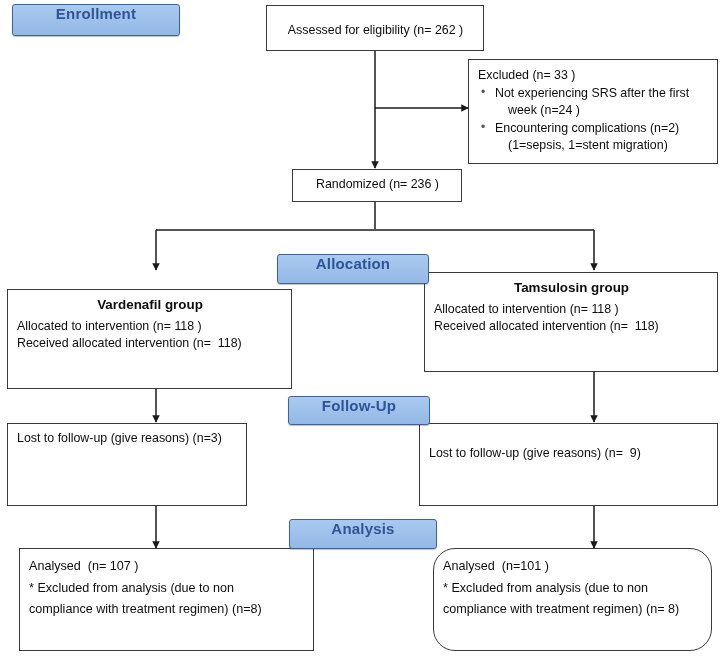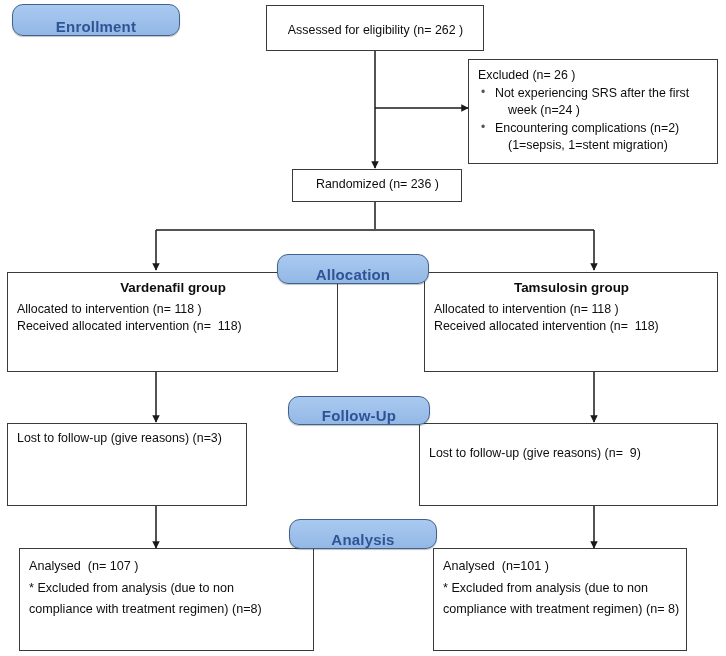--- a/index.html
+++ b/index.html
@@ -94,27 +94,27 @@
   .node.analysis .star {
     color: #111;
   }
 
   
   .badge {
     position: absolute;
     box-sizing: border-box;
     background: linear-gradient(180deg, #a9c9f0 0%, #9dc0ea 55%, #93b8e6 100%);
     border: 1.4px solid #41628c;
-    border-radius: 11px;
+    border-radius: 3px;
     color: #2f5496;
     font-weight: bold;
     font-size: 15px;
     letter-spacing: 0.2px;
     display: flex;
-    align-items: flex-end;
+    align-items: flex-start;
     justify-content: center;
     box-shadow: 0 1px 1px rgba(0,0,0,0.25);
     z-index: 5;
   }
 </style>
 </head>
 <body>
 
 <div id="diagram">
 
@@ -159,40 +159,40 @@
 
   <div class="badge" style="left:289px; top:519px; width:148px; height:30px;">
     <span>Analysis</span>
   </div>
 
   <div class="node centered" style="left:266px; top:5px; width:218px; height:46px;">
     <span class="ln">Assessed for eligibility (n= 262 )</span>
   </div>
 
   <div class="node" style="left:468px; top:59px; width:250px; height:105px; padding-top:7px;">
-    <span class="excl-head">Excluded (n= 26 )</span>
+    <span class="excl-head">Excluded (n= 33 )</span>
     <ul class="excl">
       <li>
         <span class="bullet">•</span>
         <span class="ln">Not experiencing SRS after the first</span>
         <span class="sub">week (n=24  )</span>
       </li>
       <li>
         <span class="bullet">•</span>
         <span class="ln">Encountering complications (n=2)</span>
         <span class="sub">(1=sepsis, 1=stent migration)</span>
       </li>
     </ul>
   </div>
 
   <div class="node centered" style="left:292px; top:169px; width:170px; height:33px; padding-top:6px;">
     <span class="ln">Randomized (n= 236 )</span>
   </div>
 
-  <div class="node" style="left:7px; top:272px; width:331px; height:100px;">
+  <div class="node" style="left:7px; top:289px; width:285px; height:100px;">
     <span class="title">Vardenafil group</span>
     <span class="ln">Allocated to intervention (n= 118 )</span>
     <span class="ln">Received allocated intervention (n=  118)</span>
   </div>
 
   <div class="node" style="left:424px; top:272px; width:294px; height:100px;">
     <span class="title">Tamsulosin group</span>
     <span class="ln">Allocated to intervention (n= 118 )</span>
     <span class="ln">Received allocated intervention (n=  118)</span>
   </div>
@@ -204,19 +204,19 @@
   <div class="node" style="left:419px; top:423px; width:299px; height:83px; padding-top:21px;">
     <span class="ln">Lost to follow-up (give reasons) (n=  9)</span>
   </div>
 
   <div class="node analysis" style="left:7px; top:548px; width:295px; height:103px;">
     <span class="ln">Analysed  (n= 107 )</span>
     <span class="ln"><span class="star">*</span> <span>Excluded from analysis (due to non</span></span>
     <span class="ln">compliance with treatment regimen) (n=8)</span>
   </div>
 
-  <div class="node analysis" style="left:421px; top:548px; width:254px; height:103px;">
+  <div class="node analysis" style="left:421px; top:548px; width:279px; height:103px;border-radius:22px;">
     <span class="ln">Analysed  (n=101 )</span>
     <span class="ln"><span class="star">*</span> <span>Excluded from analysis (due to non</span></span>
     <span class="ln">compliance with treatment regimen) (n= 8)</span>
   </div>
 
 </div>
 
 </body></html>

